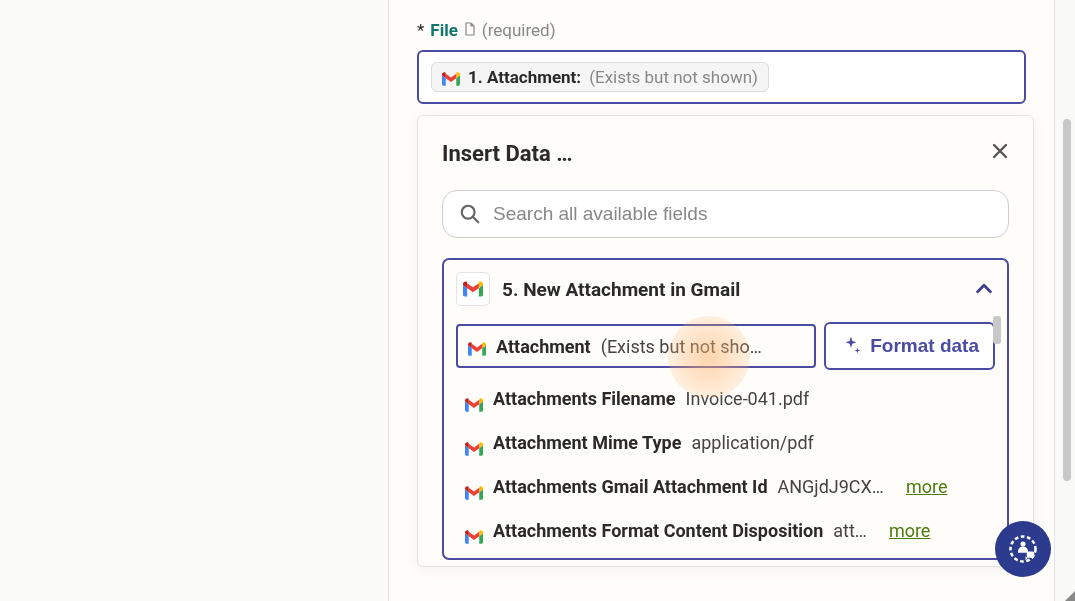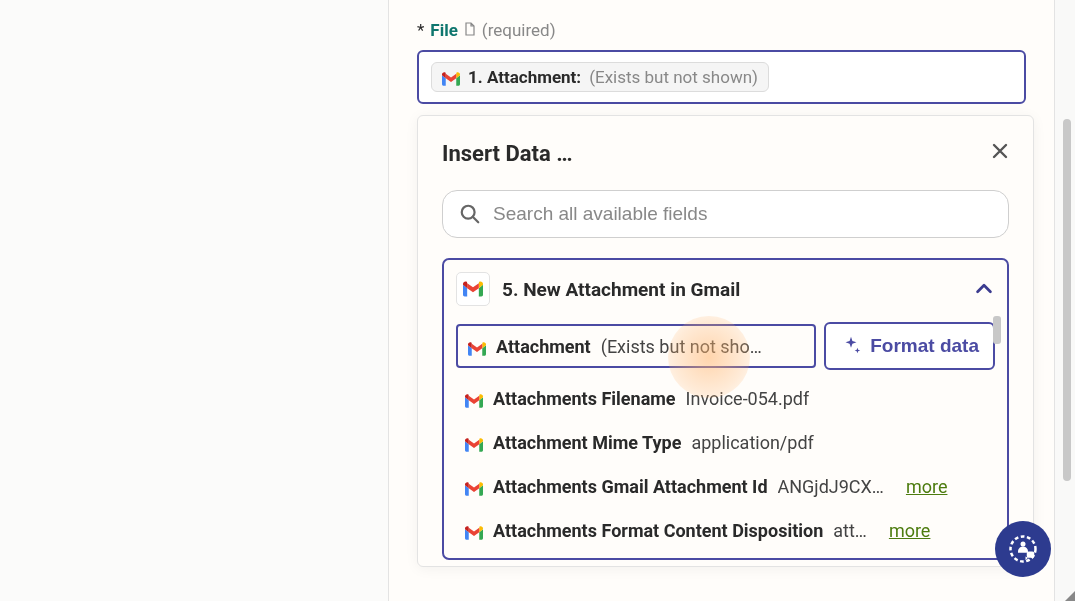--- a/index.html
+++ b/index.html
@@ -159,21 +159,21 @@
   padding: 0 14px;
   font-size: 19px;
   font-weight: 700;
   color: #4b4ba3;
   background: #fff;
   cursor: pointer;
   height: 48px;
 }
 .sparkle { width: 22px; height: 22px; }
 .option-list { margin-top: 2px; }
-.option-list .option-item { border: 1px solid transparent; padding: 10px 8px; }
+.option-list .option-item { border: 1px solid transparent; padding: 10px 8px; align-items: flex-end; }
 .more-link { color: #4d7c0f; text-decoration: underline; cursor: pointer; margin-left: 12px; flex-shrink:0; }
 .scroll-hint {
   position: absolute;
   right: 6px;
   top: 56px;
   width: 8px;
   height: 28px;
   background: #c8c8c8;
   border-radius: 3px;
 }
@@ -331,21 +331,21 @@
         <span class="gmail-icon">
           <svg viewBox="0 0 24 18">
               <path class="gmail-svg-path-blue" d="M2 18h3V8L0 4v12c0 1.1.9 2 2 2z"></path>
               <path class="gmail-svg-path-green" d="M19 18h3c1.1 0 2-.9 2-2V4l-5 4z"></path>
               <path class="gmail-svg-path-yellow" d="M19 2v6l5-4V3c0-2.5-2.8-3.9-4.8-2.4z"></path>
               <path class="gmail-svg-path-red" d="M5 8V2l7 5 7-5v6l-7 5z"></path>
               <path class="gmail-svg-path-darkred" d="M0 3v1l5 4V2L4.8.6C2.8-.9 0 .5 0 3z"></path>
             </svg>
         </span>
         <span class="bold">Attachments Filename</span>
-        <span class="val">Invoice-054.pdf</span>
+        <span class="val">Invoice-041.pdf</span>
       </div>
       <div class="option-item">
         <span class="gmail-icon">
           <svg viewBox="0 0 24 18">
               <path class="gmail-svg-path-blue" d="M2 18h3V8L0 4v12c0 1.1.9 2 2 2z"></path>
               <path class="gmail-svg-path-green" d="M19 18h3c1.1 0 2-.9 2-2V4l-5 4z"></path>
               <path class="gmail-svg-path-yellow" d="M19 2v6l5-4V3c0-2.5-2.8-3.9-4.8-2.4z"></path>
               <path class="gmail-svg-path-red" d="M5 8V2l7 5 7-5v6l-7 5z"></path>
               <path class="gmail-svg-path-darkred" d="M0 3v1l5 4V2L4.8.6C2.8-.9 0 .5 0 3z"></path>
             </svg>

